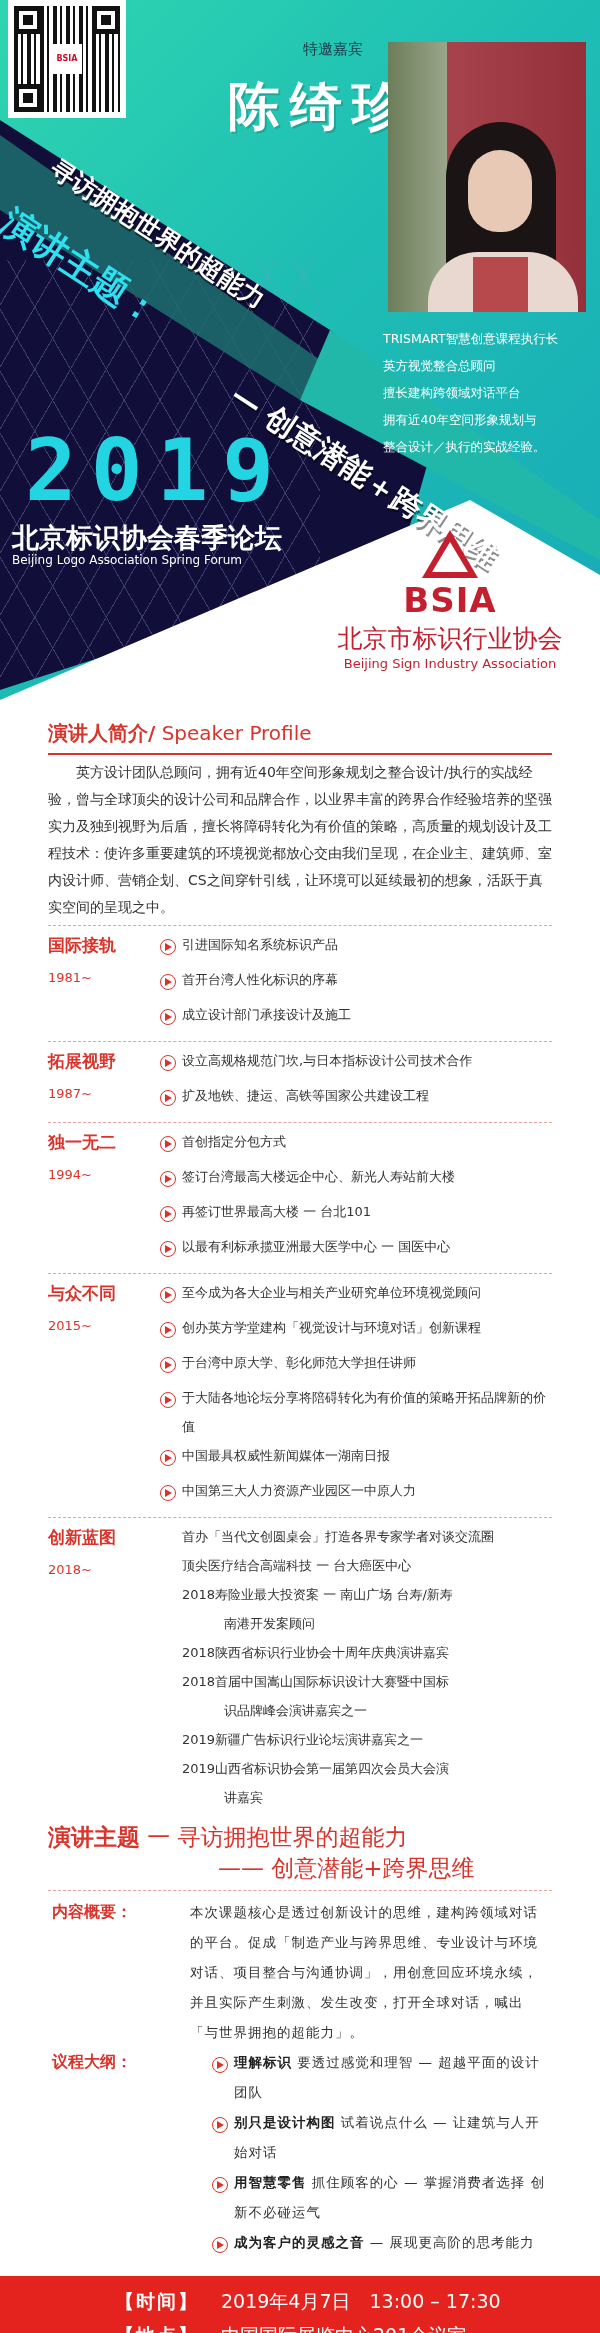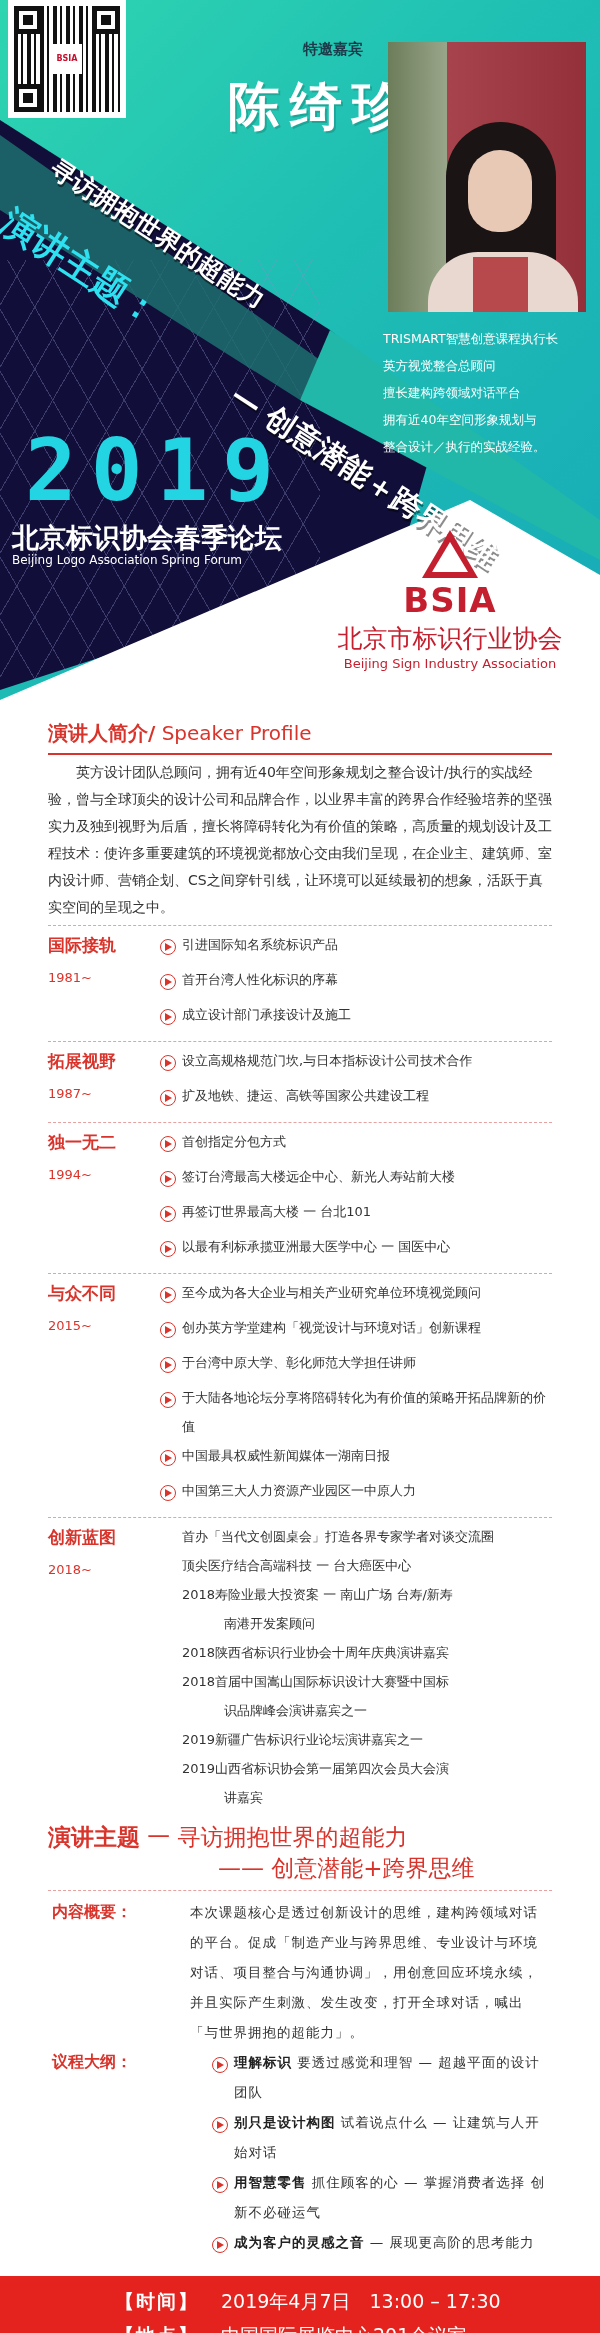--- a/index.html
+++ b/index.html
@@ -16,21 +16,21 @@
     background-image: repeating-linear-gradient(60deg, transparent 0 30px, #8a8fc9 30px 31px), repeating-linear-gradient(-60deg, transparent 0 30px, #8a8fc9 30px 31px); }
 
   .qr { position: absolute; left: 8px; top: 0; width: 118px; height: 118px; background: #fff; padding: 6px; }
   .qr .code { width: 100%; height: 100%; background:
       repeating-linear-gradient(90deg, #111 0 4px, #fff 4px 7px, #111 7px 9px, #fff 9px 13px),
       repeating-linear-gradient(0deg, #fff 0 3px, transparent 3px 6px); position: relative; }
   .qr .finder { position: absolute; width: 28px; height: 28px; border: 5px solid #111; background: #fff; }
   .qr .finder::after { content: ""; position: absolute; left: 4px; top: 4px; width: 10px; height: 10px; background: #111; }
   .qr .logo { position: absolute; left: 38px; top: 38px; width: 30px; height: 30px; background: #fff; color: #c8102e; font-size: 8px; font-weight: bold; text-align: center; line-height: 30px; }
 
-  .guest-label { position: absolute; left: 303px; top: 40px; font-size: 15px; color: #1b3b4a; font-weight: bold; }
+  .guest-label { position: absolute; left: 303px; top: 40px; font-size: 15px; color: #1b3b4a; }
   .guest-name { position: absolute; left: 228px; top: 72px; font-size: 52px; font-weight: bold; color: #fff; letter-spacing: 10px; text-shadow: 2px 2px 0 rgba(0,0,0,.15); }
   .photo { position: absolute; left: 388px; top: 42px; width: 198px; height: 270px; overflow: hidden; background: linear-gradient(90deg, #6c7d5a 0%, #9aa68a 30%, #a6434c 30%, #94303a 100%); }
   .photo .hair { position: absolute; left: 58px; top: 80px; width: 110px; height: 160px; border-radius: 55px 55px 20px 20px; background: #1a1414; }
   .photo .face { position: absolute; left: 80px; top: 108px; width: 64px; height: 82px; border-radius: 32px 32px 30px 30px; background: #e8c9b6; }
   .photo .body { position: absolute; left: 40px; top: 210px; width: 150px; height: 70px; border-radius: 50px 50px 0 0; background: #e9d8d0; }
   .photo .top { position: absolute; left: 85px; top: 215px; width: 55px; height: 60px; background: #b7484b; }
 
   .bio { position: absolute; left: 383px; top: 325px; font-size: 12.5px; line-height: 27px; color: #fff; }
 
   .diag { position: absolute; transform-origin: 0 0; white-space: nowrap; font-weight: bold; }

